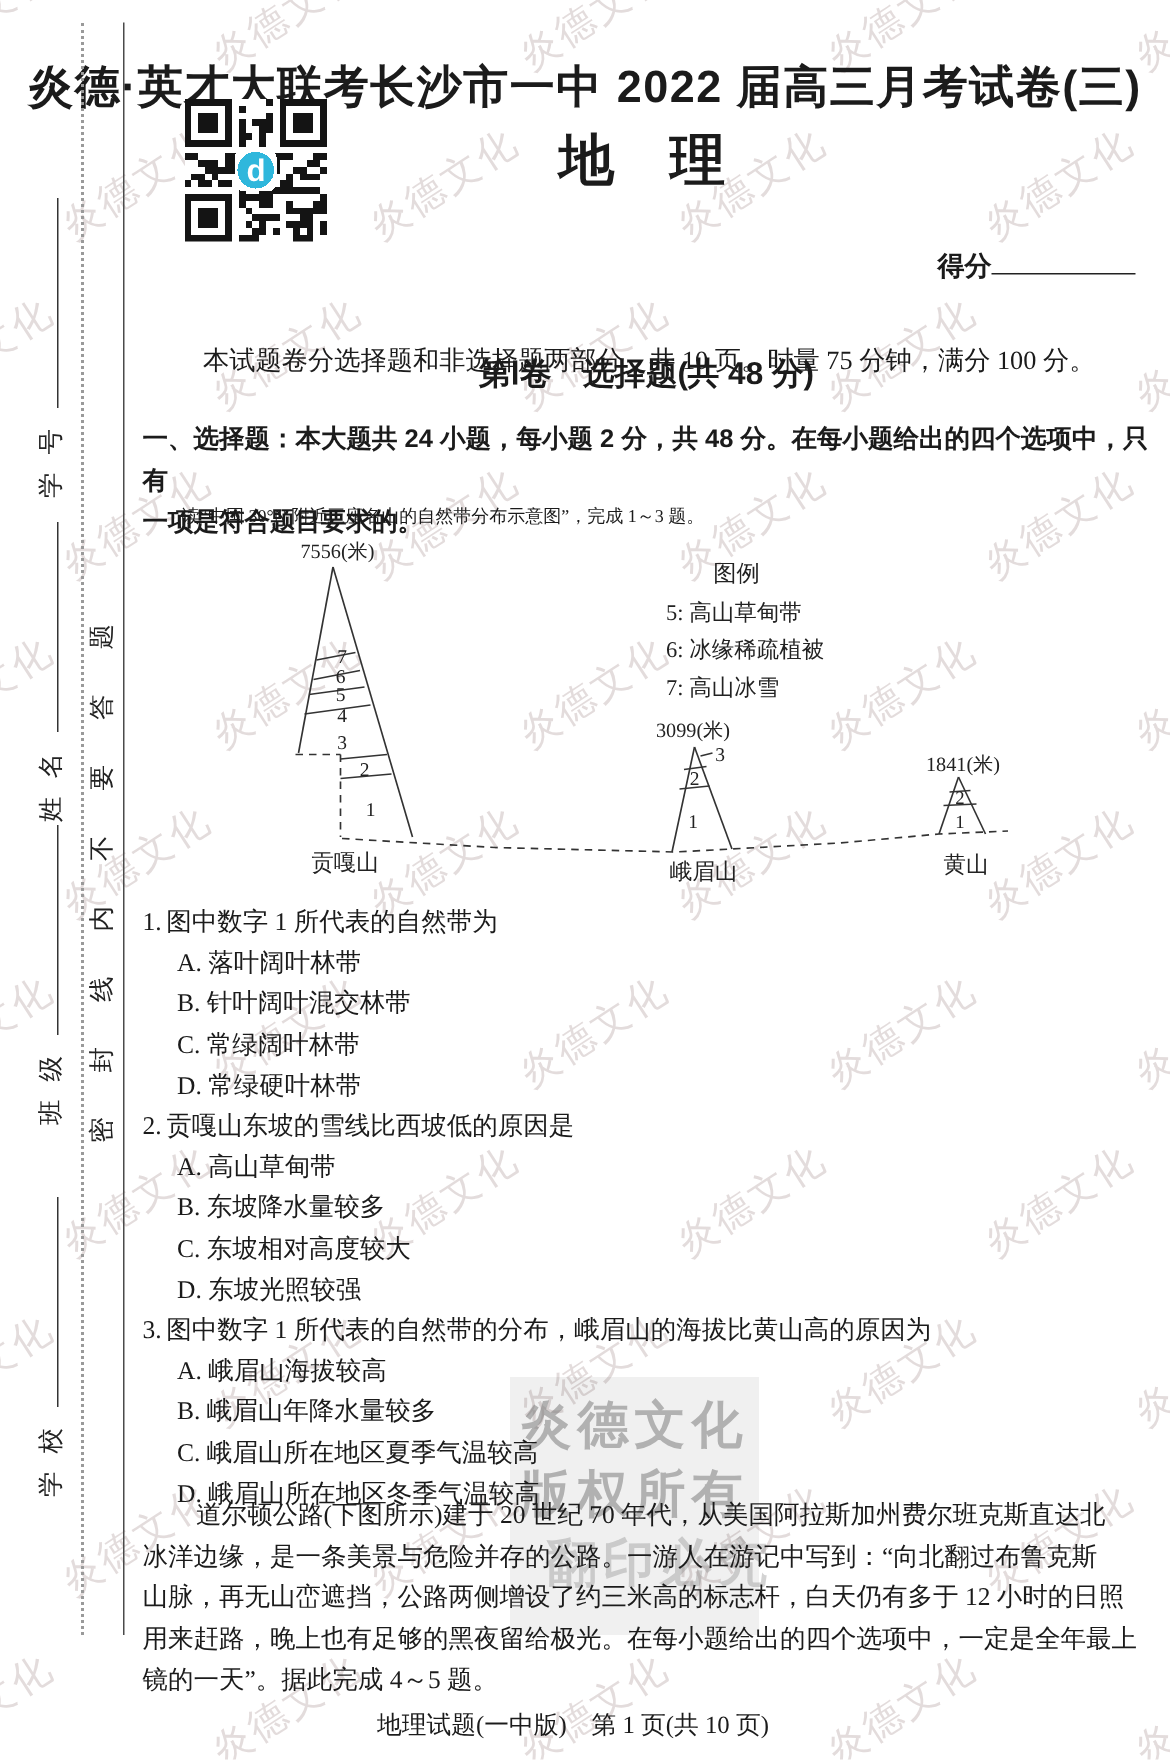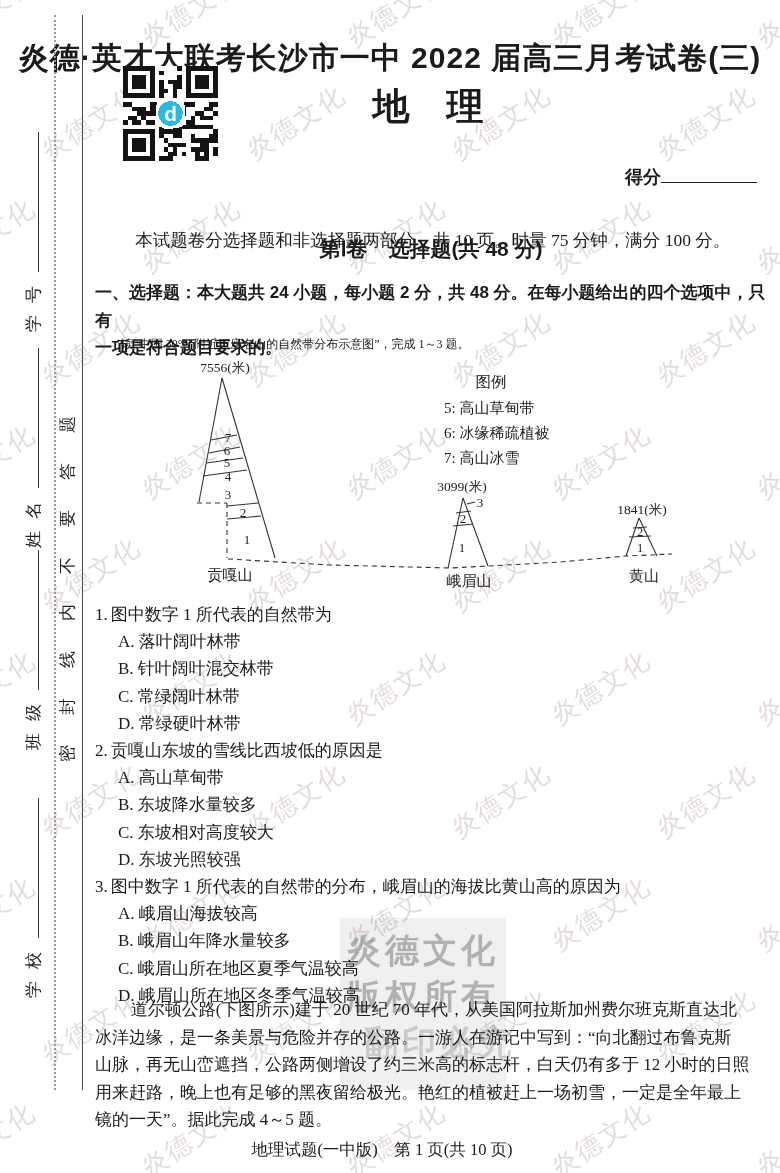--- a/index.html
+++ b/index.html
@@ -374,17 +374,17 @@
     <div class="opt">B. 峨眉山年降水量较多</div>
     <div class="opt">C. 峨眉山所在地区夏季气温较高</div>
     <div class="opt">D. 峨眉山所在地区冬季气温较高</div>
   </div>
 </div>
 
 <div class="abs passage2">
   <div class="first">道尔顿公路(下图所示)建于 20 世纪 70 年代，从美国阿拉斯加州费尔班克斯直达北</div>
   <div>冰洋边缘，是一条美景与危险并存的公路。一游人在游记中写到：“向北翻过布鲁克斯</div>
   <div>山脉，再无山峦遮挡，公路两侧增设了约三米高的标志杆，白天仍有多于 12 小时的日照</div>
-  <div>用来赶路，晚上也有足够的黑夜留给极光。艳红的植被赶上一场初雪，一定是全年最上</div>
+  <div>用来赶路，晚上也有足够的黑夜留给极光。在每小题给出的四个选项中，一定是全年最上</div>
   <div>镜的一天”。据此完成 4～5 题。</div>
 </div>
 
 <div class="abs footer">地理试题(一中版)　第 1 页(共 10 页)</div>
 
 </body></html>

